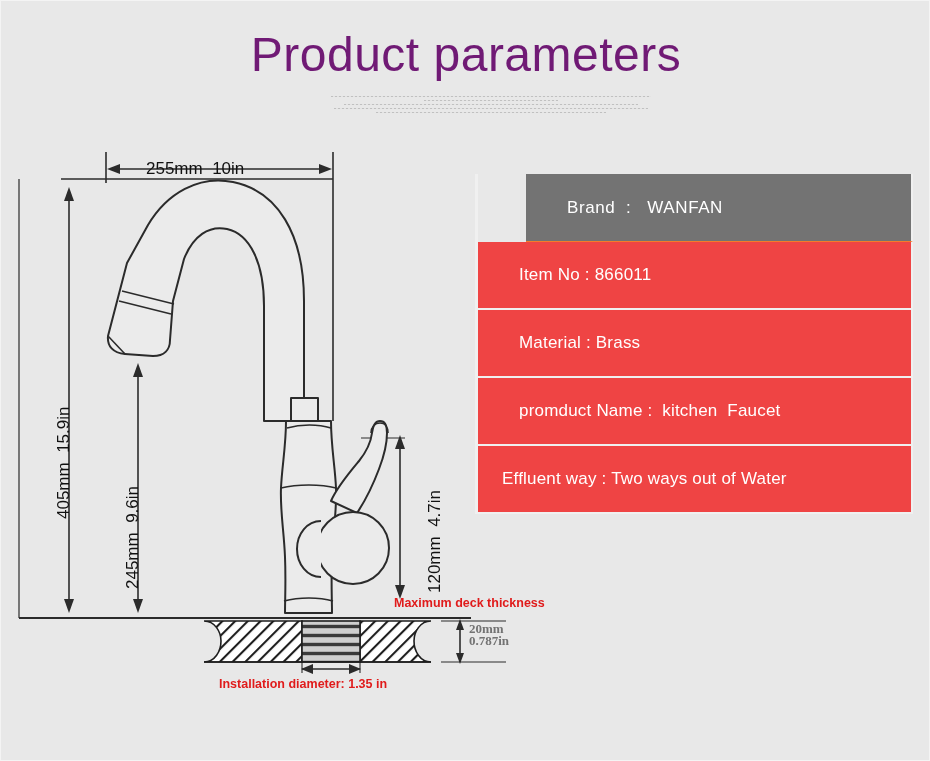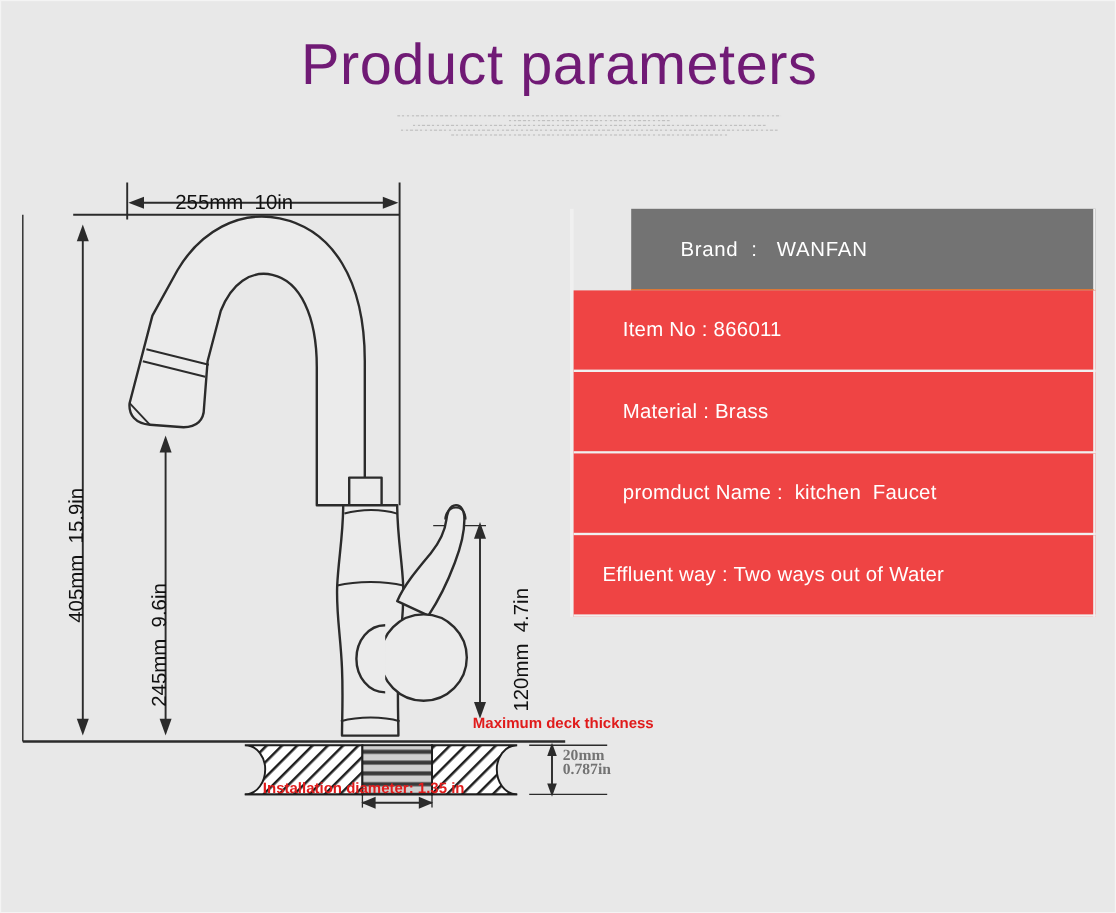--- a/index.html
+++ b/index.html
@@ -290,21 +290,21 @@
 
   <div class="dim rot" style="left:122px; top:588px;">245mm  9.6in</div>
 
   <div class="dim rot" style="left:424px; top:592px;">120mm  4.7in</div>
 
   <div class="dim-mini" style="left:468px; top:620px;">20mm</div>
   <div class="dim-mini" style="left:468px; top:632px;">0.787in</div>
 
   <div class="redlabel" style="left:366px; top:595px;margin-left:27px;">Maximum deck thickness</div>
 
-  <div class="redlabel" style="left:218px; top:649px;">Installation diameter: 1.35 in</div>
+  <div class="redlabel" style="left:218px; top:676px;">Installation diameter: 1.35 in</div>
 
   <div id="spec-table">
     <div class="spec-row accent">
       <span class="spec-text">Brand  :   WANFAN</span>
     </div>
     <div class="spec-row">
       <span class="spec-text">Item No : 866011</span>
     </div>
     <div class="spec-row">
       <span class="spec-text">Material : Brass</span>

